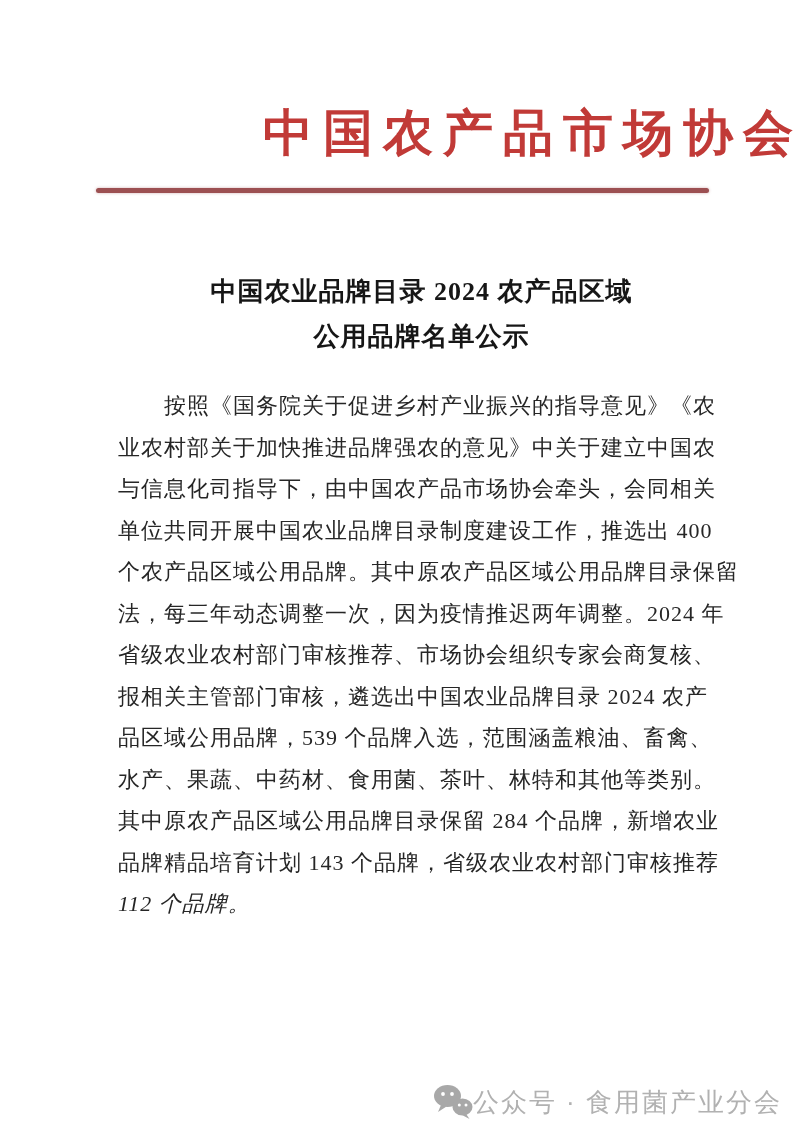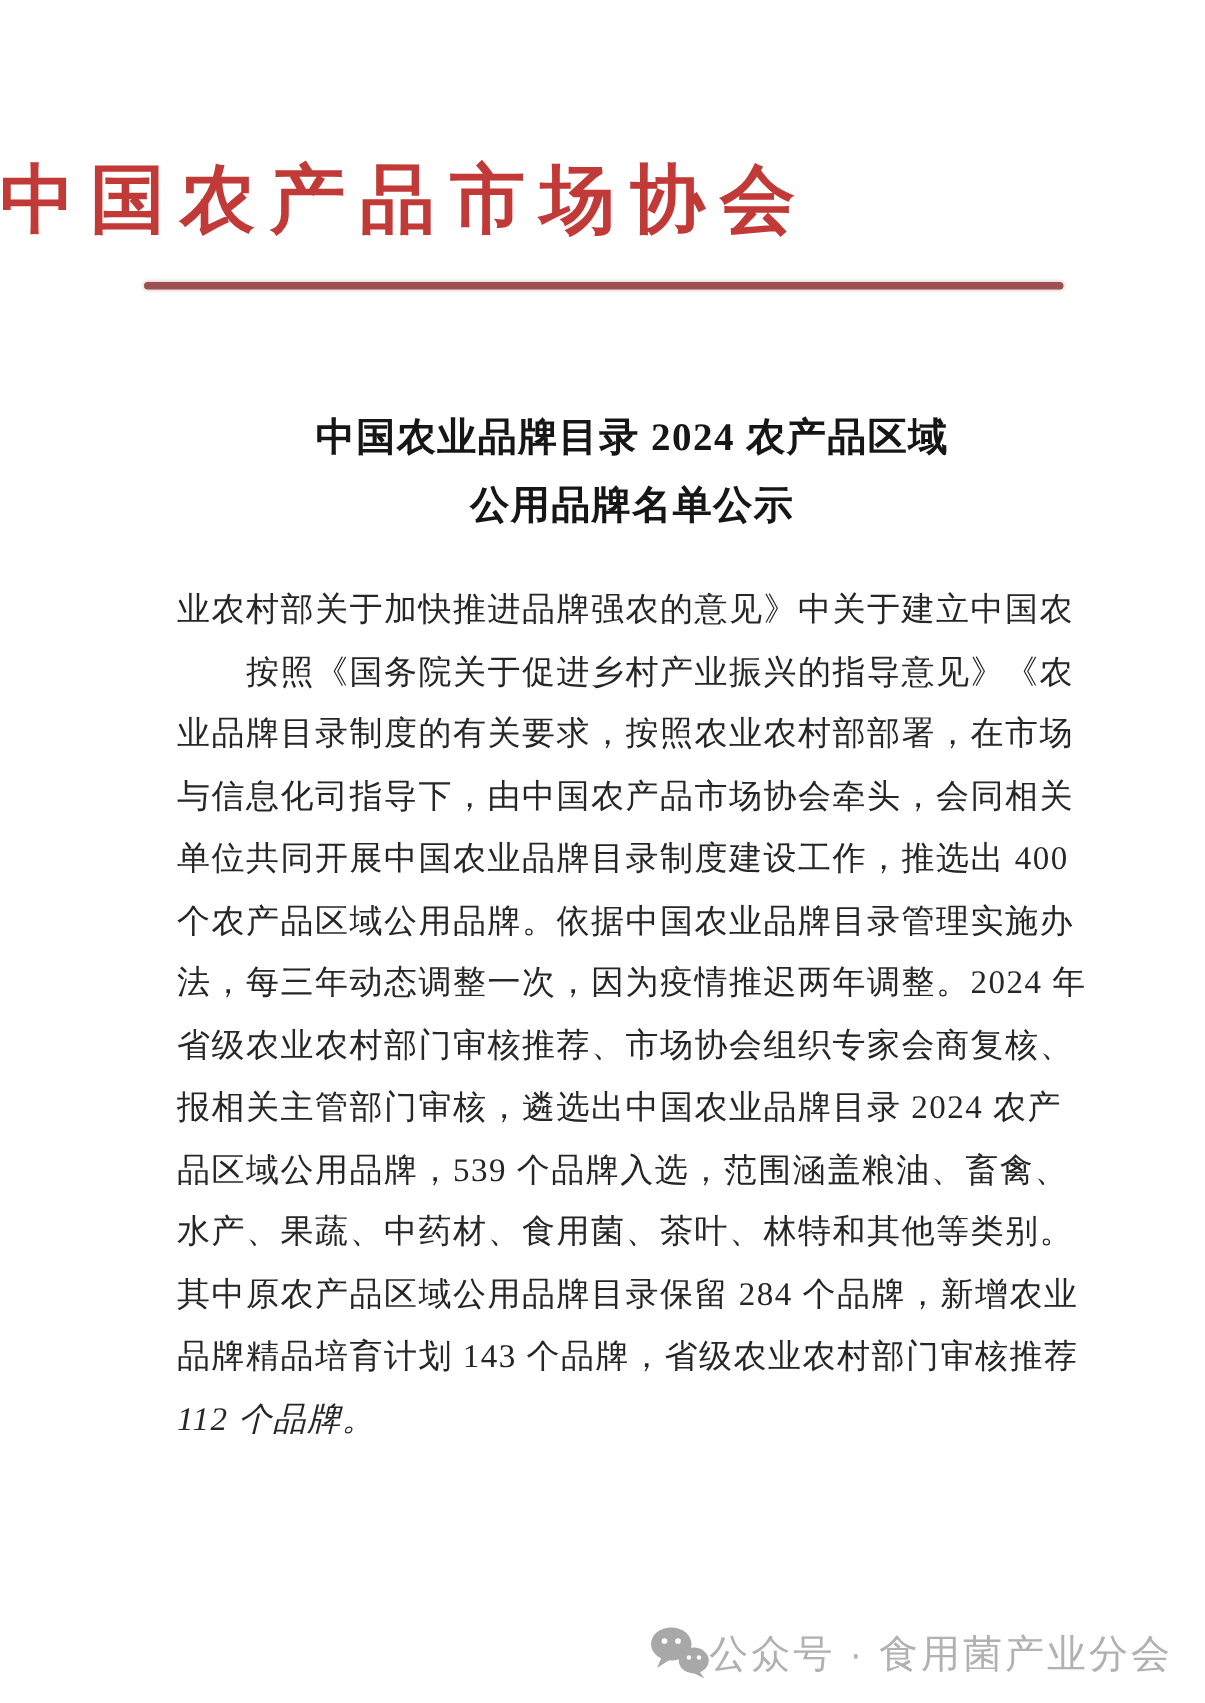--- a/index.html
+++ b/index.html
@@ -15,21 +15,21 @@
     overflow: hidden;
     font-family: "Liberation Serif", "DejaVu Serif", serif;
   }
 
   
   .letterhead-name {
     position: absolute;
     top: 100px;
     left: 0;
     width: 100%;
-    text-align: left;
+    text-align: right;
     font-size: 50px;
     font-weight: 600;
     letter-spacing: 10px;
     color: #c13a37;
     white-space: nowrap;
   }
   .letterhead-rule {
     position: absolute;
     top: 188px;
     left: 96px;
@@ -111,26 +111,25 @@
 
   <div class="letterhead-name">中国农产品市场协会</div>
   <div class="letterhead-rule"></div>
 
   <div class="doc-title">
     <div class="title-line">中国农业品牌目录 2024 农产品区域</div>
     <div class="title-line">公用品牌名单公示</div>
   </div>
 
   <div class="doc-body">
+    <div class="body-line first">按照《国务院关于促进乡村产业振兴的指导意见》《农</div>
     <div class="body-line">业农村部关于加快推进品牌强农的意见》中关于建立中国农</div>
-    <div class="body-line first">按照《国务院关于促进乡村产业振兴的指导意见》《农</div>
-    <div class="body-line">业品牌目录制度的有关要求，按照农业农村部部署，在市场</div>
     <div class="body-line">与信息化司指导下，由中国农产品市场协会牵头，会同相关</div>
     <div class="body-line">单位共同开展中国农业品牌目录制度建设工作，推选出 400</div>
-    <div class="body-line">个农产品区域公用品牌。依据中国农业品牌目录管理实施办</div>
+    <div class="body-line">个农产品区域公用品牌。其中原农产品区域公用品牌目录保留</div>
     <div class="body-line">法，每三年动态调整一次，因为疫情推迟两年调整。2024 年</div>
     <div class="body-line">省级农业农村部门审核推荐、市场协会组织专家会商复核、</div>
     <div class="body-line">报相关主管部门审核，遴选出中国农业品牌目录 2024 农产</div>
     <div class="body-line">品区域公用品牌，539 个品牌入选，范围涵盖粮油、畜禽、</div>
     <div class="body-line">水产、果蔬、中药材、食用菌、茶叶、林特和其他等类别。</div>
     <div class="body-line">其中原农产品区域公用品牌目录保留 284 个品牌，新增农业</div>
     <div class="body-line">品牌精品培育计划 143 个品牌，省级农业农村部门审核推荐</div>
     <div class="body-line last">112 个品牌。</div>
   </div>
 

